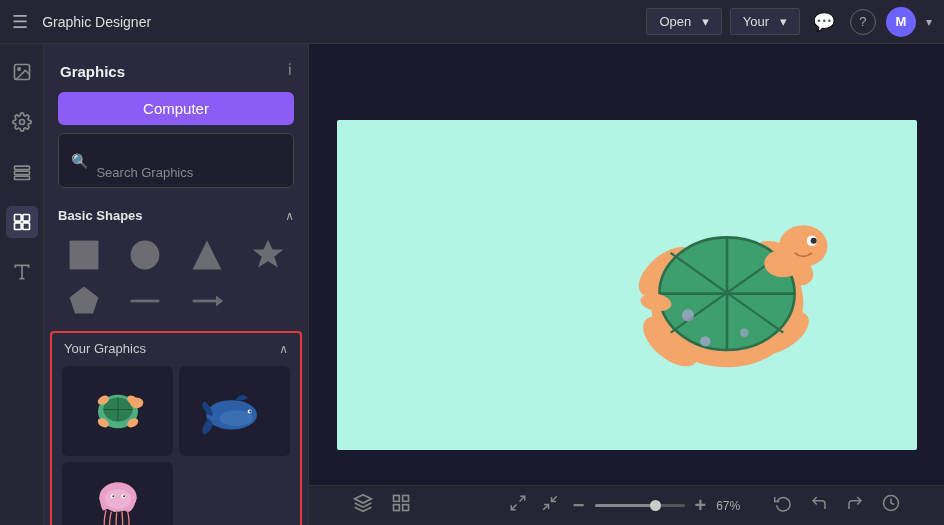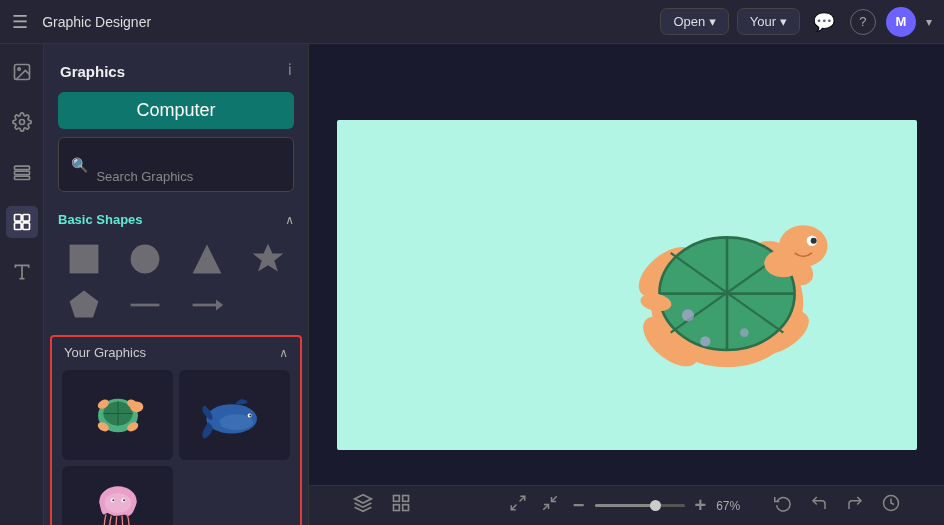--- a/index.html
+++ b/index.html
@@ -35,26 +35,26 @@
       color: #ddd;
       font-size: 14px;
       font-weight: 500;
       flex: 1;
     }
     .topbar-btn {
       background: #2e2e45;
       border: 1px solid #444;
       color: #ddd;
       padding: 5px 12px;
-      border-radius: 7px;
+      border-radius: 2px;
       cursor: pointer;
       font-size: 13px;
       display: flex;
       align-items: center;
-      gap: 4px;
+      gap: 11px;
     }
     .topbar-right {
       display: flex;
       align-items: center;
       gap: 10px;
       margin-left: auto;
     }
     .topbar-icon-btn {
       background: none;
       border: none;
@@ -140,26 +140,26 @@
     }
     .panel-info-icon {
       color: #888;
       font-size: 16px;
       cursor: pointer;
     }
 
     
     .computer-btn {
       margin: 4px 14px 8px;
-      background: #0f766e;
+      background: #8b5cf6;
       color: white;
       border: none;
       border-radius: 6px;
       padding: 8px 0;
-      font-size: 18px;
+      font-size: 15px;
       font-weight: 500;
       cursor: pointer;
       text-align: center;
       width: calc(100% - 28px);
     }
 
     
     .search-box {
       margin: 0 14px 12px;
       background: #1e1e2e;
@@ -178,21 +178,21 @@
     .section-header {
       display: flex;
       align-items: center;
       justify-content: space-between;
       padding: 8px 14px;
       cursor: pointer;
     }
     .section-title {
       font-size: 13px;
       font-weight: 600;
-      color: #5eead4;
+      color: #e5e5e5;
     }
     .section-chevron { color: #aaa; font-size: 12px; }
 
     
     .shapes-grid {
       display: grid;
       grid-template-columns: repeat(4, 1fr);
       gap: 10px;
       padding: 6px 14px 12px;
     }

